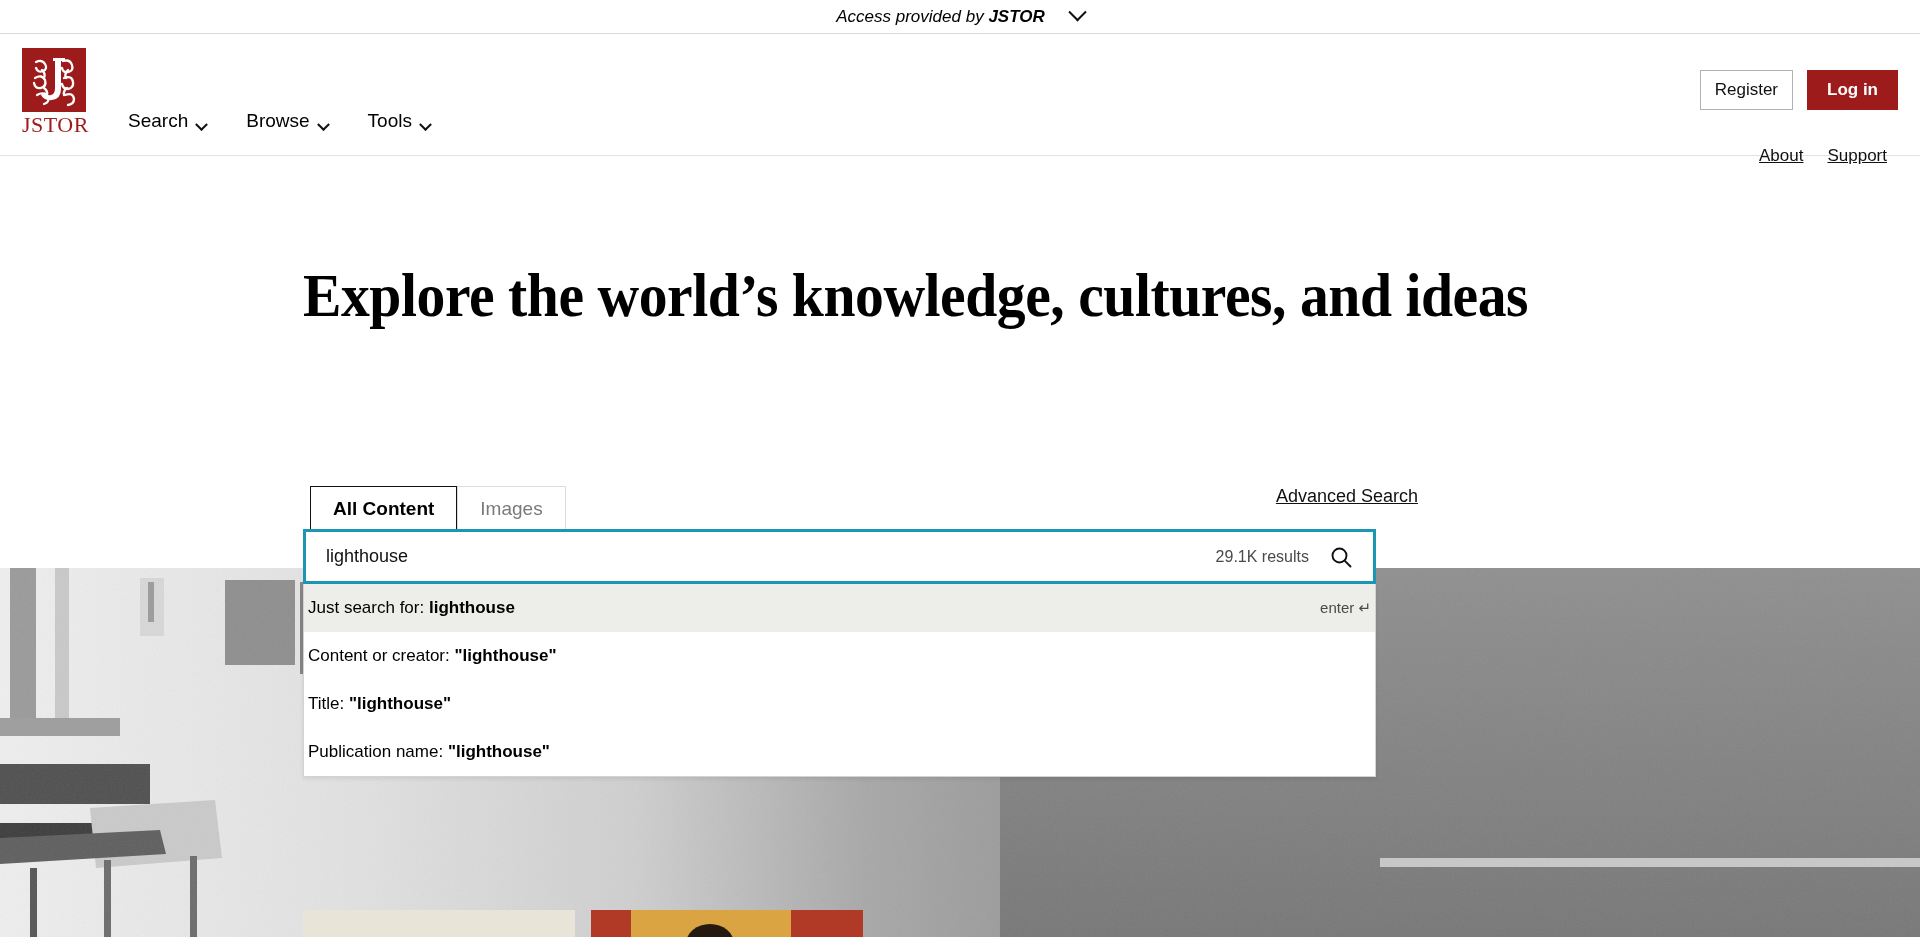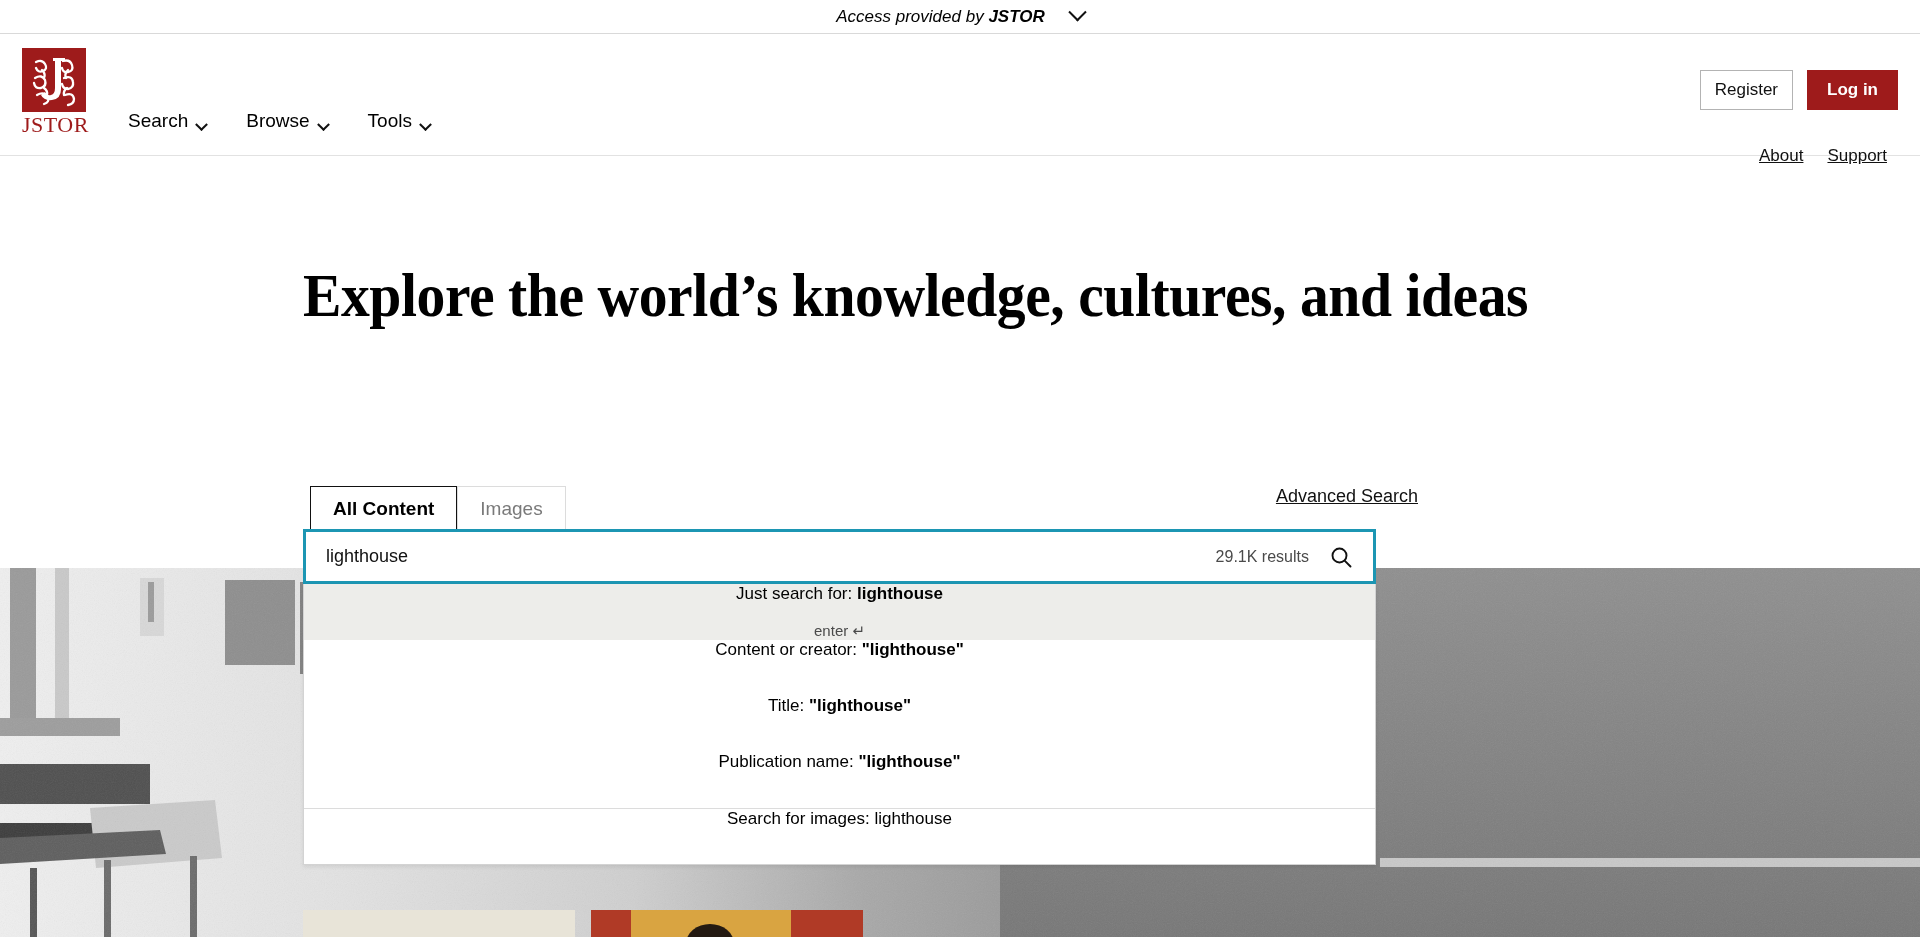--- a/index.html
+++ b/index.html
@@ -151,22 +151,22 @@
   .dropdown {
     position: absolute; left: 303px; top: 428px;
     width: 1073px;
     background: #fff;
     border: 1px solid #d3d3d3;
     border-top: none;
     z-index: 5;
     box-shadow: 0 2px 4px rgba(0,0,0,0.08);
   }
   .dd-item {
-    height: 56px; display: flex; align-items: center;
-    padding: 0 36px; font-size: 17px; cursor: pointer; flex-direction: column;
+    height: 48px; display: flex; align-items: center;
+    padding: 0 4px; font-size: 17px; cursor: pointer;
   }
   .dd-item.highlight { background: #ededea; justify-content: space-between; }
   .dd-item b { font-weight: 700; }
   .dd-enter { font-size: 15px; color: #4a4a4a; }
   .dd-sep { border-top: 1px solid #dcdcdc; }
 
   
   .hero-photo {
     position: absolute; left: 0; top: 412px;
     width: 1920px; height: 380px;
@@ -406,23 +406,20 @@
     </div>
     <div class="dd-item">
       <span><span>Content or creator: </span><b>"lighthouse"</b></span>
     </div>
     <div class="dd-item">
       <span><span>Title: </span><b>"lighthouse"</b></span>
     </div>
     <div class="dd-item">
       <span><span>Publication name: </span><b>"lighthouse"</b></span>
     </div>
-    <div class="dd-item dd-sep">
-      <span><span>Search for images: </span><span>lighthouse</span></span>
-    </div>
   </div>
 
   <div class="caption-row">
     
     
   </div>
 </div>
 
 <div class="cards">
   <div class="card card-1"></div>

